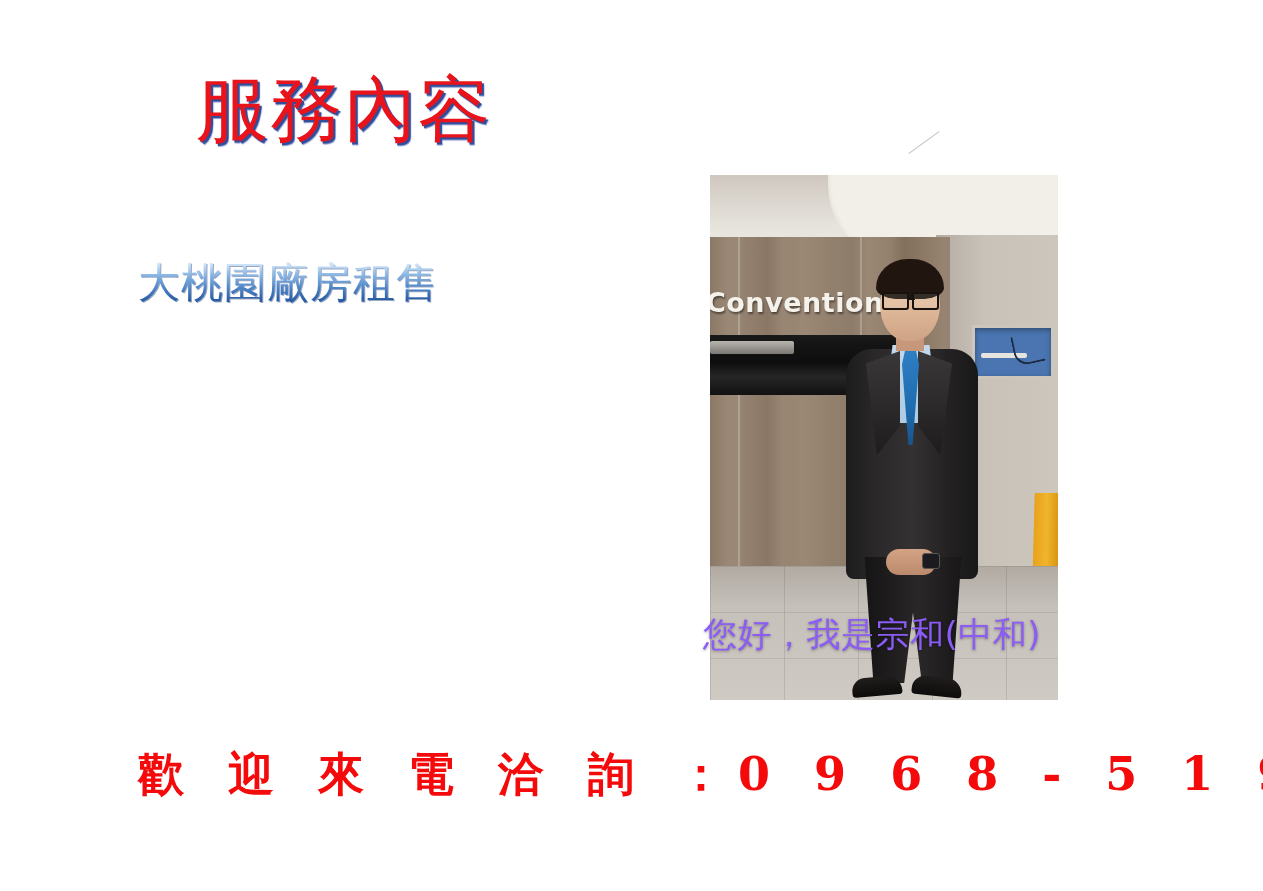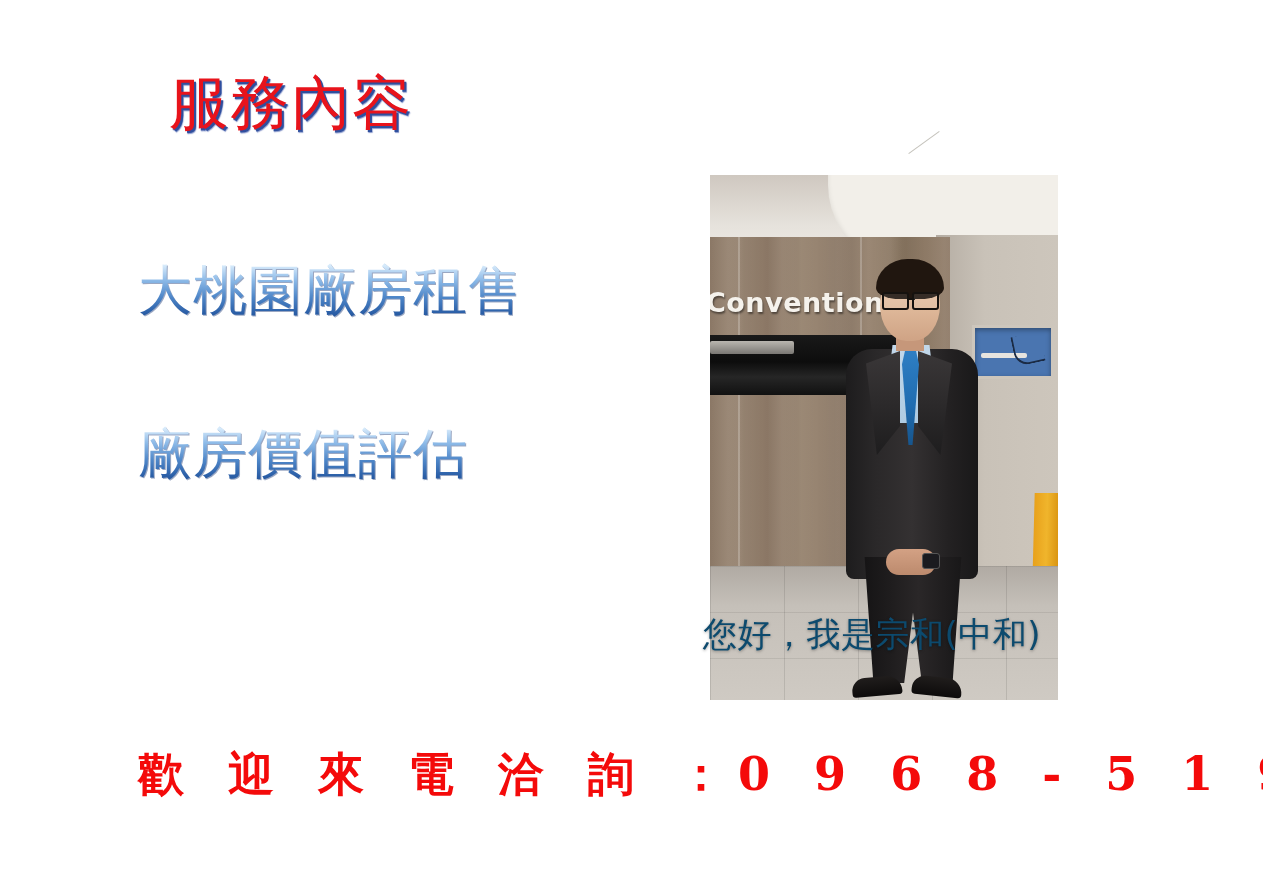--- a/index.html
+++ b/index.html
@@ -14,40 +14,40 @@
     position: relative;
     width: 1263px;
     height: 891px;
     background: #ffffff;
     overflow: hidden;
   }
 
   
   .title {
     position: absolute;
-    left: 169px;
+    left: 196px;
     top: 72px;
     font-family: "DejaVu Serif", "Liberation Serif", serif;
-    font-size: 59px;
+    font-size: 72px;
     line-height: 1.05;
     font-weight: 400;
     color: #e8131b;
     letter-spacing: 2px;
     text-shadow:
        2px 2px 0 #2f4f9e,
        2.5px 2.5px 1px rgba(40,70,160,0.55);
     white-space: nowrap;
   }
 
   
   .svc {
     position: absolute;
     left: 138px;
     font-family: "DejaVu Serif", "Liberation Serif", serif;
-    font-size: 54px;
+    font-size: 42px;
     font-weight: 400;
     letter-spacing: 1px;
     white-space: nowrap;
     background-image: linear-gradient(
         to bottom,
         #a9cdf0 0%,
         #d8ebfb 14%,
         #8ebbe8 34%,
         #4e86c8 58%,
         #2a5ea6 80%,
@@ -303,21 +303,21 @@
   .ps-shoe-l { left: 24px; transform: rotate(-5deg); }
   .ps-shoe-r { left: 84px; transform: rotate(6deg); }
 
   
   .photo-caption {
     position: absolute;
     left: 703px;
     top: 612px;
     font-family: "DejaVu Sans", "Liberation Sans", sans-serif;
     font-size: 34px;
-    color: #0c4a6e;
+    color: #8b5cf6;
     white-space: nowrap;
     letter-spacing: 0.5px;
     text-shadow: 0 1px 3px rgba(0,0,0,0.35);
   }
 
   
   .diag-artifact {
     position: absolute;
     left: 905px; top: 142px;
     width: 38px; height: 1px;
@@ -328,21 +328,20 @@
 </style>
 </head>
 <body>
 
 <div class="slide">
 
   <div class="title">服務內容</div>
 
   <div class="svc svc-1">大桃園廠房租售</div>
 
-  <div class="svc svc-2">廠房價值評估</div>
 
 
   <div class="diag-artifact"></div>
 
   <div class="photo-wrap">
     <div class="photo">
 
       <div class="p-ceiling">
         <div class="p-ceiling-curve"></div>
       </div>

